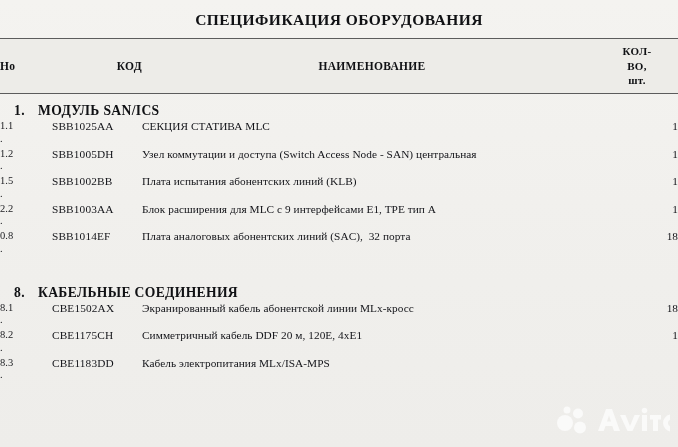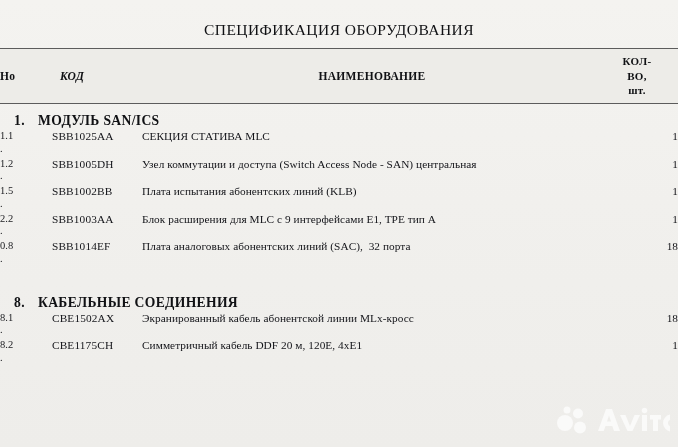--- a/index.html
+++ b/index.html
@@ -22,23 +22,23 @@
     width: 678px;
     height: 447px;
     box-sizing: border-box;
     background: linear-gradient(180deg, #f4f3f0 0%, #f1f0ed 45%, #eeedea 100%);
   }
 
   
   .doc-title {
     text-align: center;
     font-size: 15.5px;
-    font-weight: normal;
+    font-weight: bold;
     letter-spacing: 0.45px;
-    padding-top: 21px;
+    padding-top: 11px;
     color: #101114;
   }
 
   
   .spec-table {
     width: 100%;
     border-collapse: collapse;
     table-layout: fixed;
     margin-top: 9px;
   }
@@ -60,23 +60,22 @@
     letter-spacing: 0.3px;
     padding: 0;
     height: 54px;
     vertical-align: middle;
     color: #101114;
   }
   th.th-no {
     text-align: left;
   }
   th.th-code {
-    text-align: left;
+    text-align: right;
     padding-left: 8px;
-    font-style: italic;
   }
   th.th-name {
     text-align: center;
   }
   th.th-qty {
     text-align: center;
     font-size: 11px;
     line-height: 1.35;
     padding-right: 6px;
   }
@@ -261,20 +260,29 @@
         </tr>
         <tr class="item-row">
           <td class="cell-no">
             <span class="num-top">8.2</span>
             <span class="num-dot">.</span>
           </td>
           <td class="cell-code">CBE1175CH</td>
           <td class="cell-name">Симметричный кабель DDF 20 м, 120E, 4xE1</td>
           <td class="cell-qty">1</td>
         </tr>
+        <tr class="item-row">
+          <td class="cell-no">
+            <span class="num-top">8.3</span>
+            <span class="num-dot">.</span>
+          </td>
+          <td class="cell-code">CBE1183DD</td>
+          <td class="cell-name">Кабель электропитания MLx/ISA-MPS</td>
+          <td class="cell-qty"></td>
+        </tr>
       </tbody>
   </table>
 
   <svg class="watermark" viewBox="0 0 232 80" aria-hidden="true">
     <g fill="#ffffff" opacity="0.92">
       <circle cx="22" cy="46" r="16"></circle>
       <circle cx="48" cy="27" r="10"></circle>
       <circle cx="52" cy="55" r="12"></circle>
       <circle cx="26" cy="20" r="7"></circle>
     </g>

